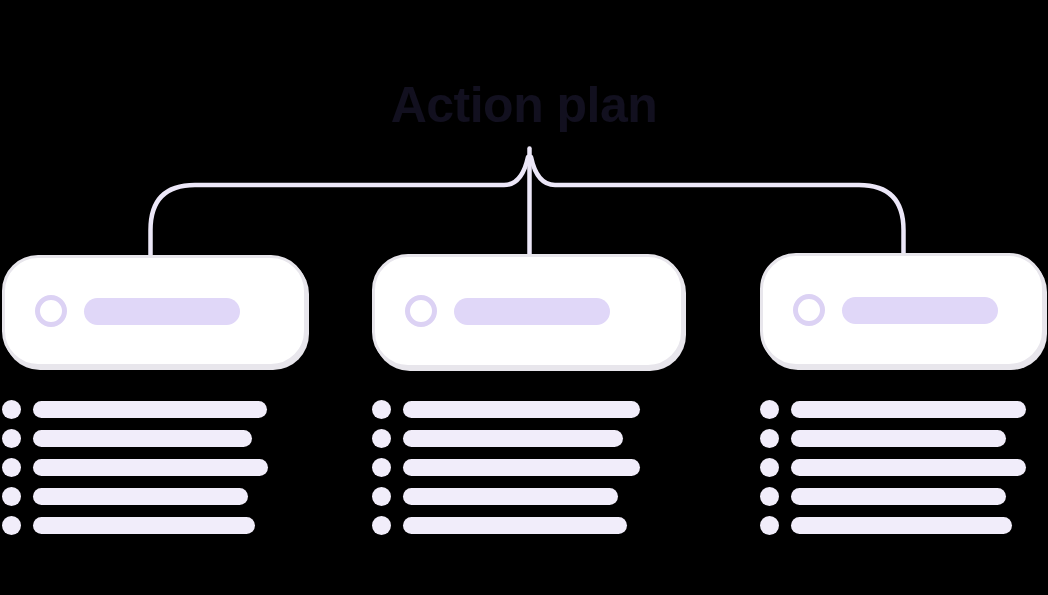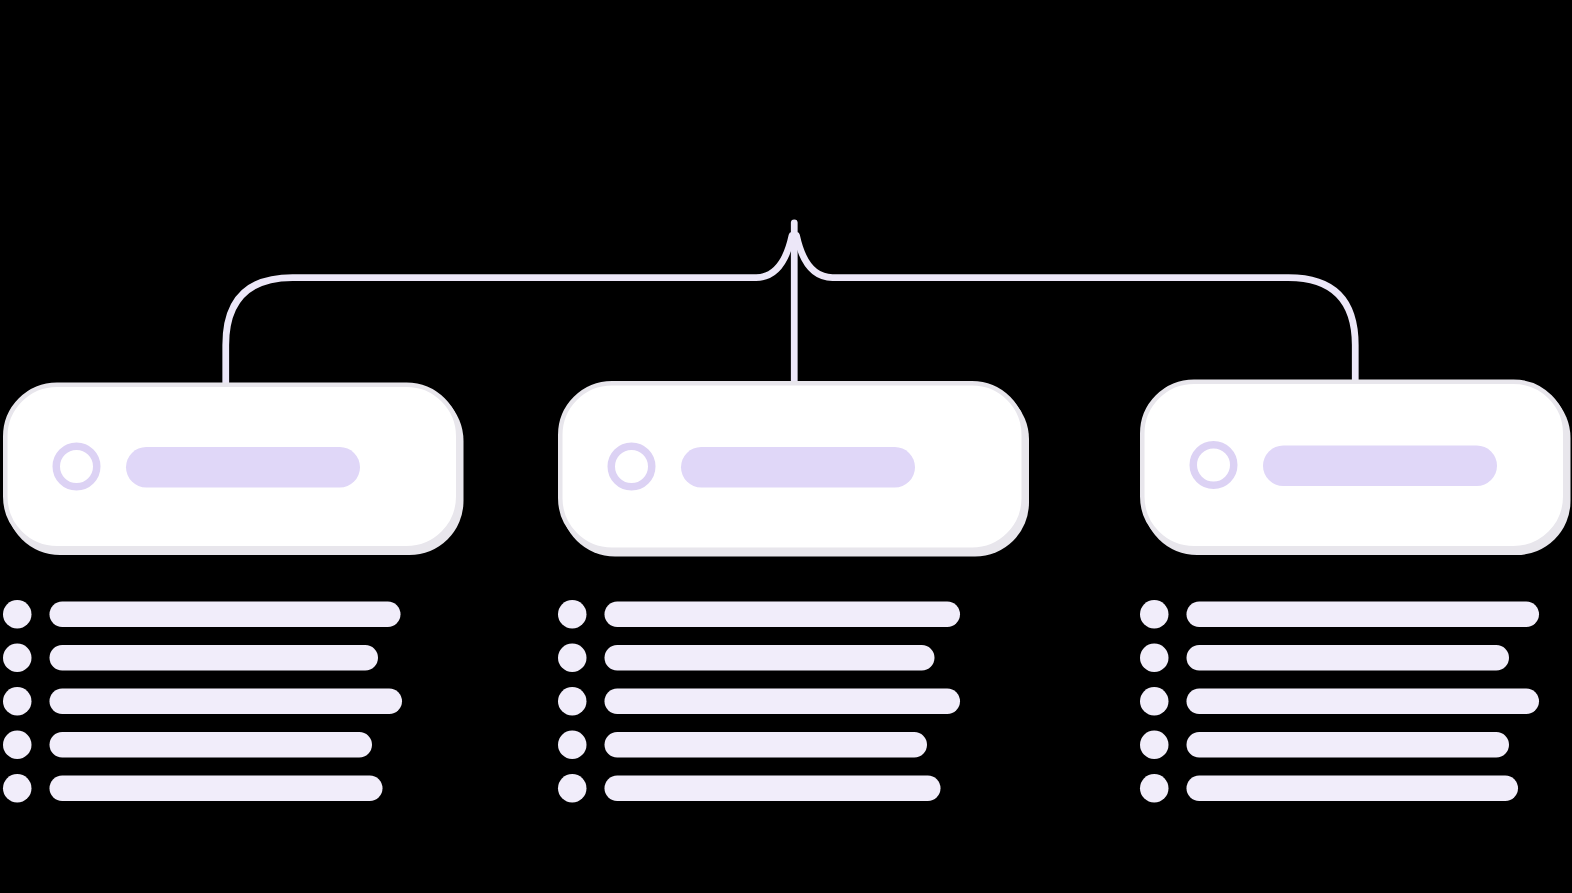--- a/index.html
+++ b/index.html
@@ -93,20 +93,21 @@
     border-radius:9px;
     background:var(--line-fill);
     flex:0 0 auto;
   }
 </style>
 </head>
 <body>
 
 <div class="canvas">
 
+  <h1 class="title">Action plan</h1>
 
   <svg class="connectors" viewBox="0 0 1048 595" xmlns="http://www.w3.org/2000/svg" aria-hidden="true">
     <path d="M529.5 148.5 L529.5 255"></path>
     <path d="M150.5 255 L150.5 230 Q150.5 185 195 185 L504 185 Q522 185 528 157"></path>
     <path d="M903.5 255 L903.5 230 Q903.5 185 859 185 L555 185 Q537 185 531 157"></path>
   </svg>
 
   <div class="card card0">
     <span class="ring"></span>
     <span class="pill"></span>

